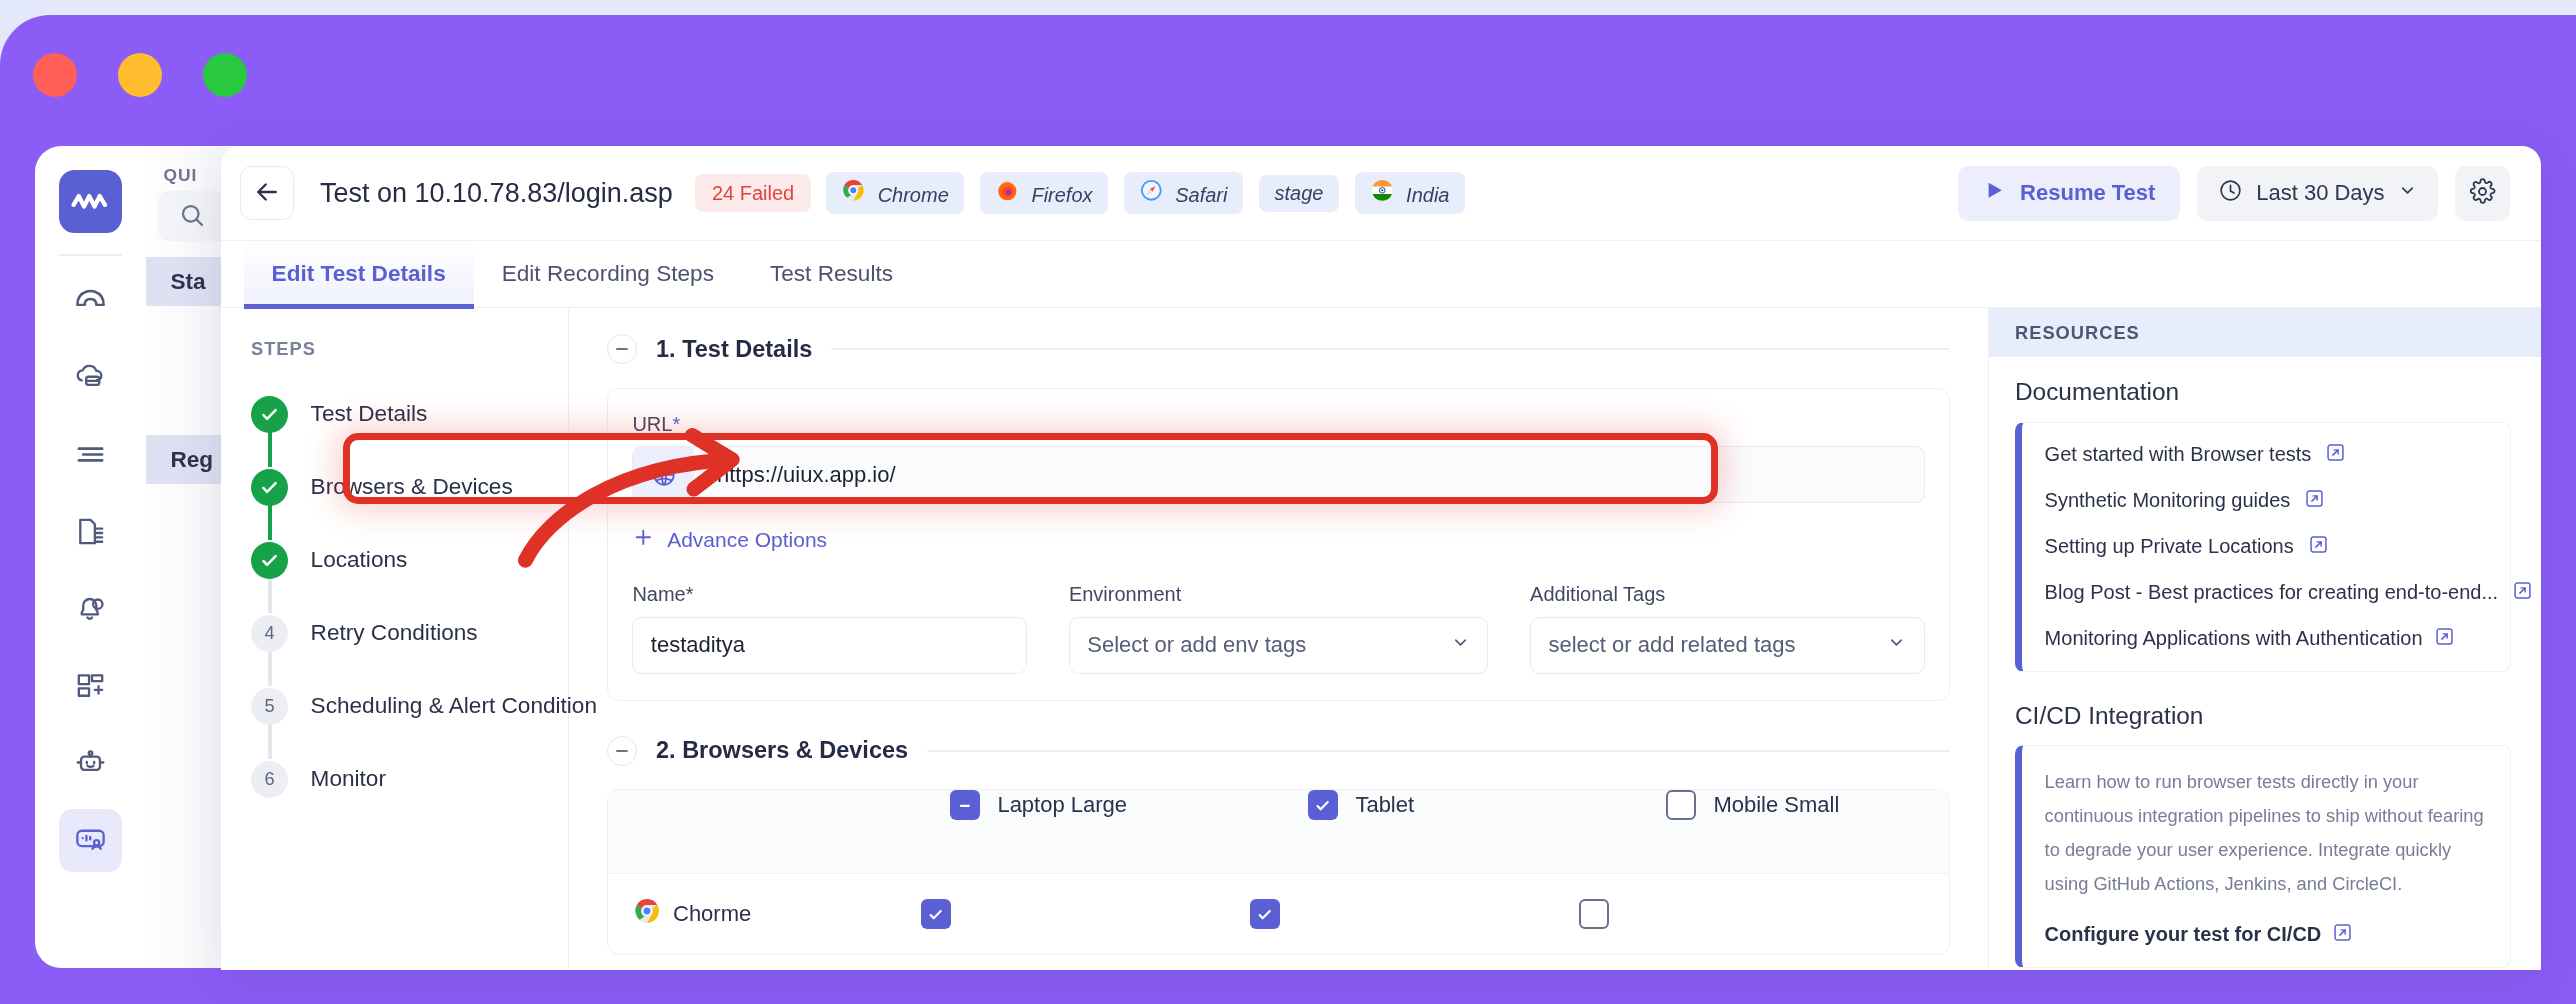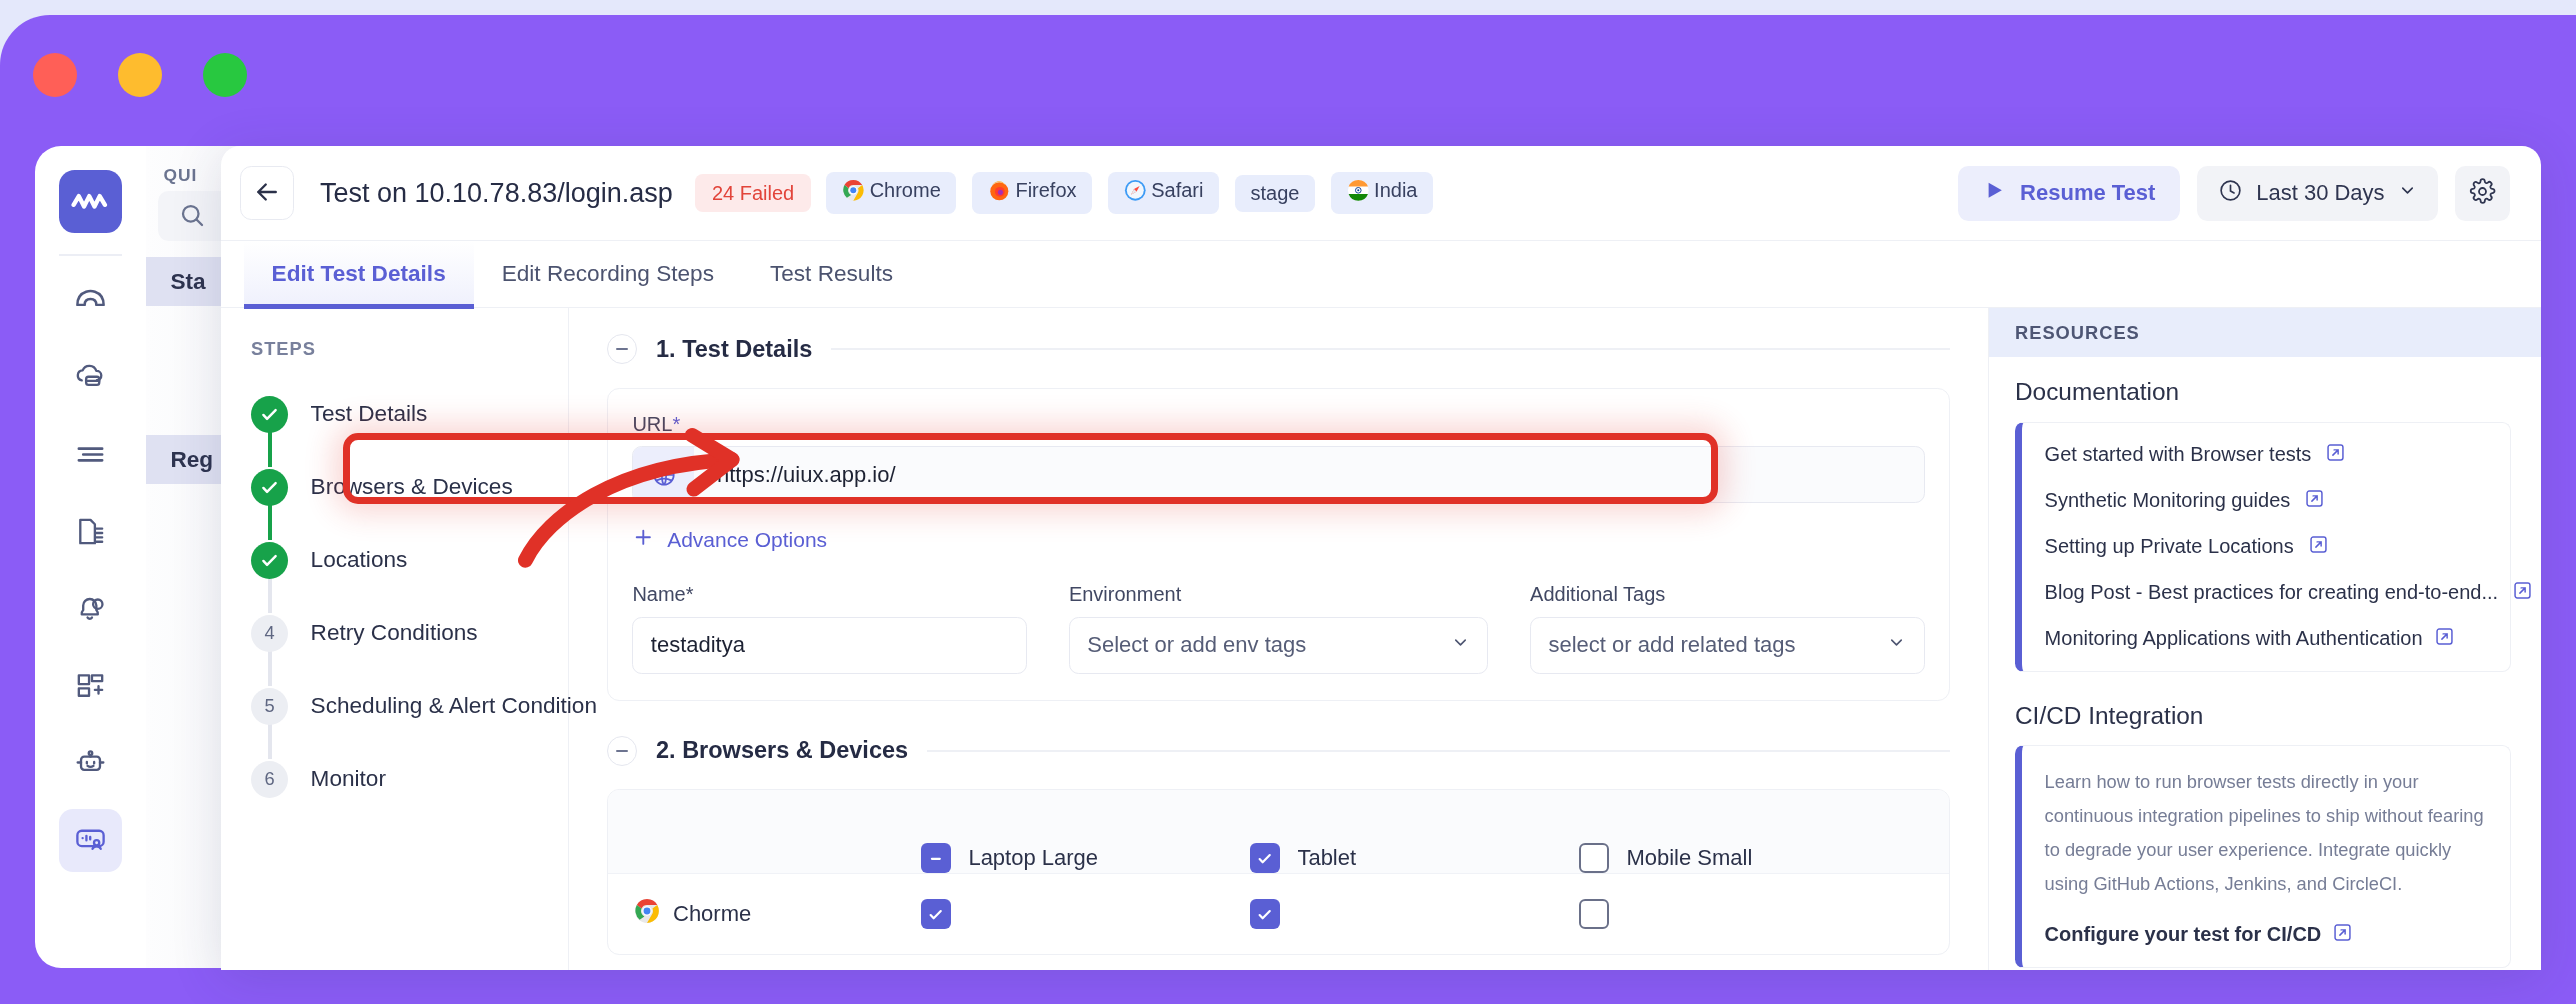--- a/index.html
+++ b/index.html
@@ -98,21 +98,21 @@
   #test-title {
     margin-left: 26px; font-size: 27px; color: #262c45; white-space: nowrap;
   }
   #failed-badge {
     margin-left: 22.6px; background: #fdeaea; color: #e2443a;
     border-radius: 7.8px; padding: 7.8px 16.5px; font-size: 20px; white-space: nowrap;
   }
   .meta-chip {
     margin-left: 15.7px; background: #e8edfc; border-radius: 7.8px;
     padding: 7px 15.7px; font-size: 20px; color: #384160;
-    display: flex; align-items: flex-start; gap: 5px; white-space: nowrap;
+    display: flex; align-items: flex-end; gap: 13px; white-space: nowrap; font-style: italic;
   }
   #header-spacer { flex: 1 1 auto; }
   #resume-button {
     background: #eceefc; border-radius: 10.4px; height: 55px;
     display: flex; align-items: center; gap: 15px; padding: 0 24.4px;
     color: #5a5fd4; font-size: 22px; font-weight: 700; white-space: nowrap;
   }
   #daterange-button {
     margin-left: 17.4px; background: #f2f3f7; border-radius: 10.4px; height: 55px;
     display: flex; align-items: center; gap: 13px; padding: 0 21px;
@@ -211,22 +211,22 @@
     display: flex; align-items: center; padding: 0 17.4px; font-size: 22px; background: #fff;
   }
   .control .val { color: #1d2233; }
   .control .ph  { color: #565d77; }
   .control .caret { margin-left: auto; color: #4e5571; font-size: 19px; }
 
   
   #devices-card {
     margin-top: 23.5px; border: 1.7px solid #eef0f5; border-radius: 12.2px; overflow: hidden;
   }
-  .dev-head-row { display: flex; align-items: flex-end; height: 84px; background: #fafbfd;
-                  border-bottom: 1.7px solid #f0f2f7; }
+  .dev-head-row { display: flex; align-items: flex-start; height: 84px; background: #fafbfd;
+                  border-bottom: 1.7px solid #f0f2f7; gap: 29px; }
   .dev-body-row { display: flex; align-items: center; height: 80px; }
   .dev-col-browser { width: 313px; flex: 0 0 313px; display: flex; align-items: center;
                      gap: 13px; padding-left: 26px; font-size: 22px; color: #2b3149; }
   .dev-col { width: 329px; flex: 0 0 329px; display: flex; align-items: center; gap: 17.4px; }
   .dev-col-label { font-size: 22px; color: #2b3149; white-space: nowrap; }
 
   .cb { width: 30px; height: 30px; border-radius: 6.1px; flex: 0 0 auto;
         display: flex; align-items: center; justify-content: center; }
   .cb.checked { background: #5a5fd4; }
   .cb.indeterminate { background: #5a5fd4; }

